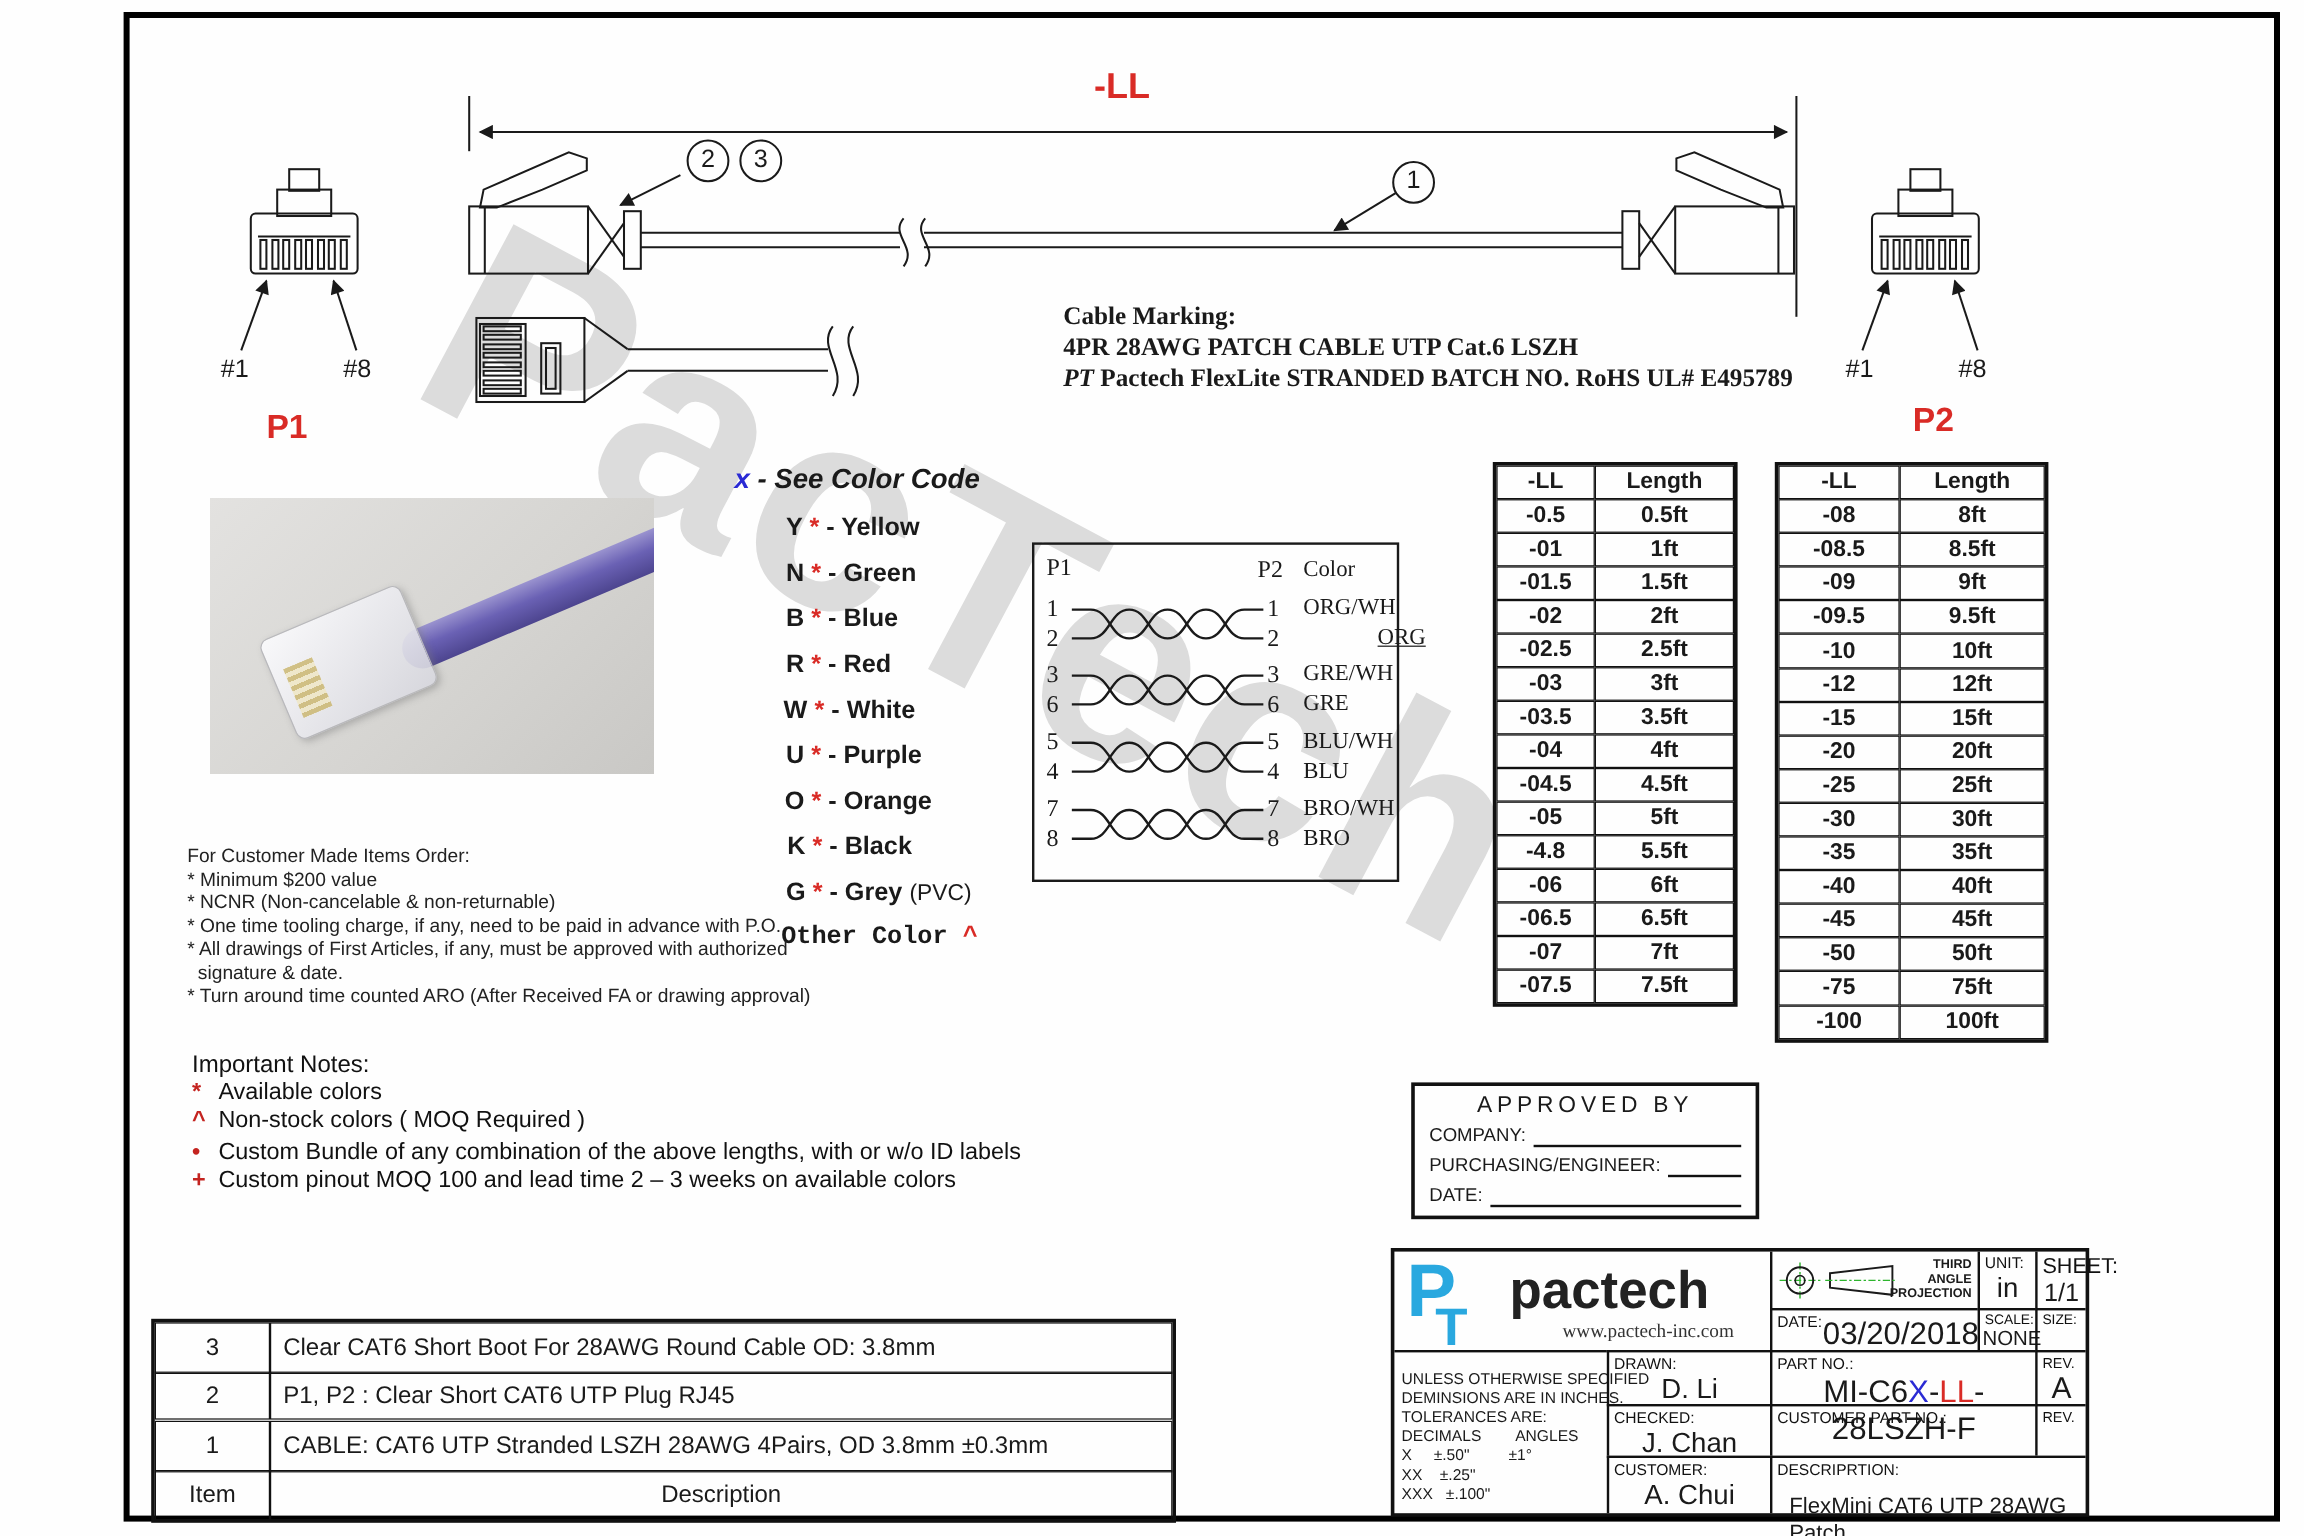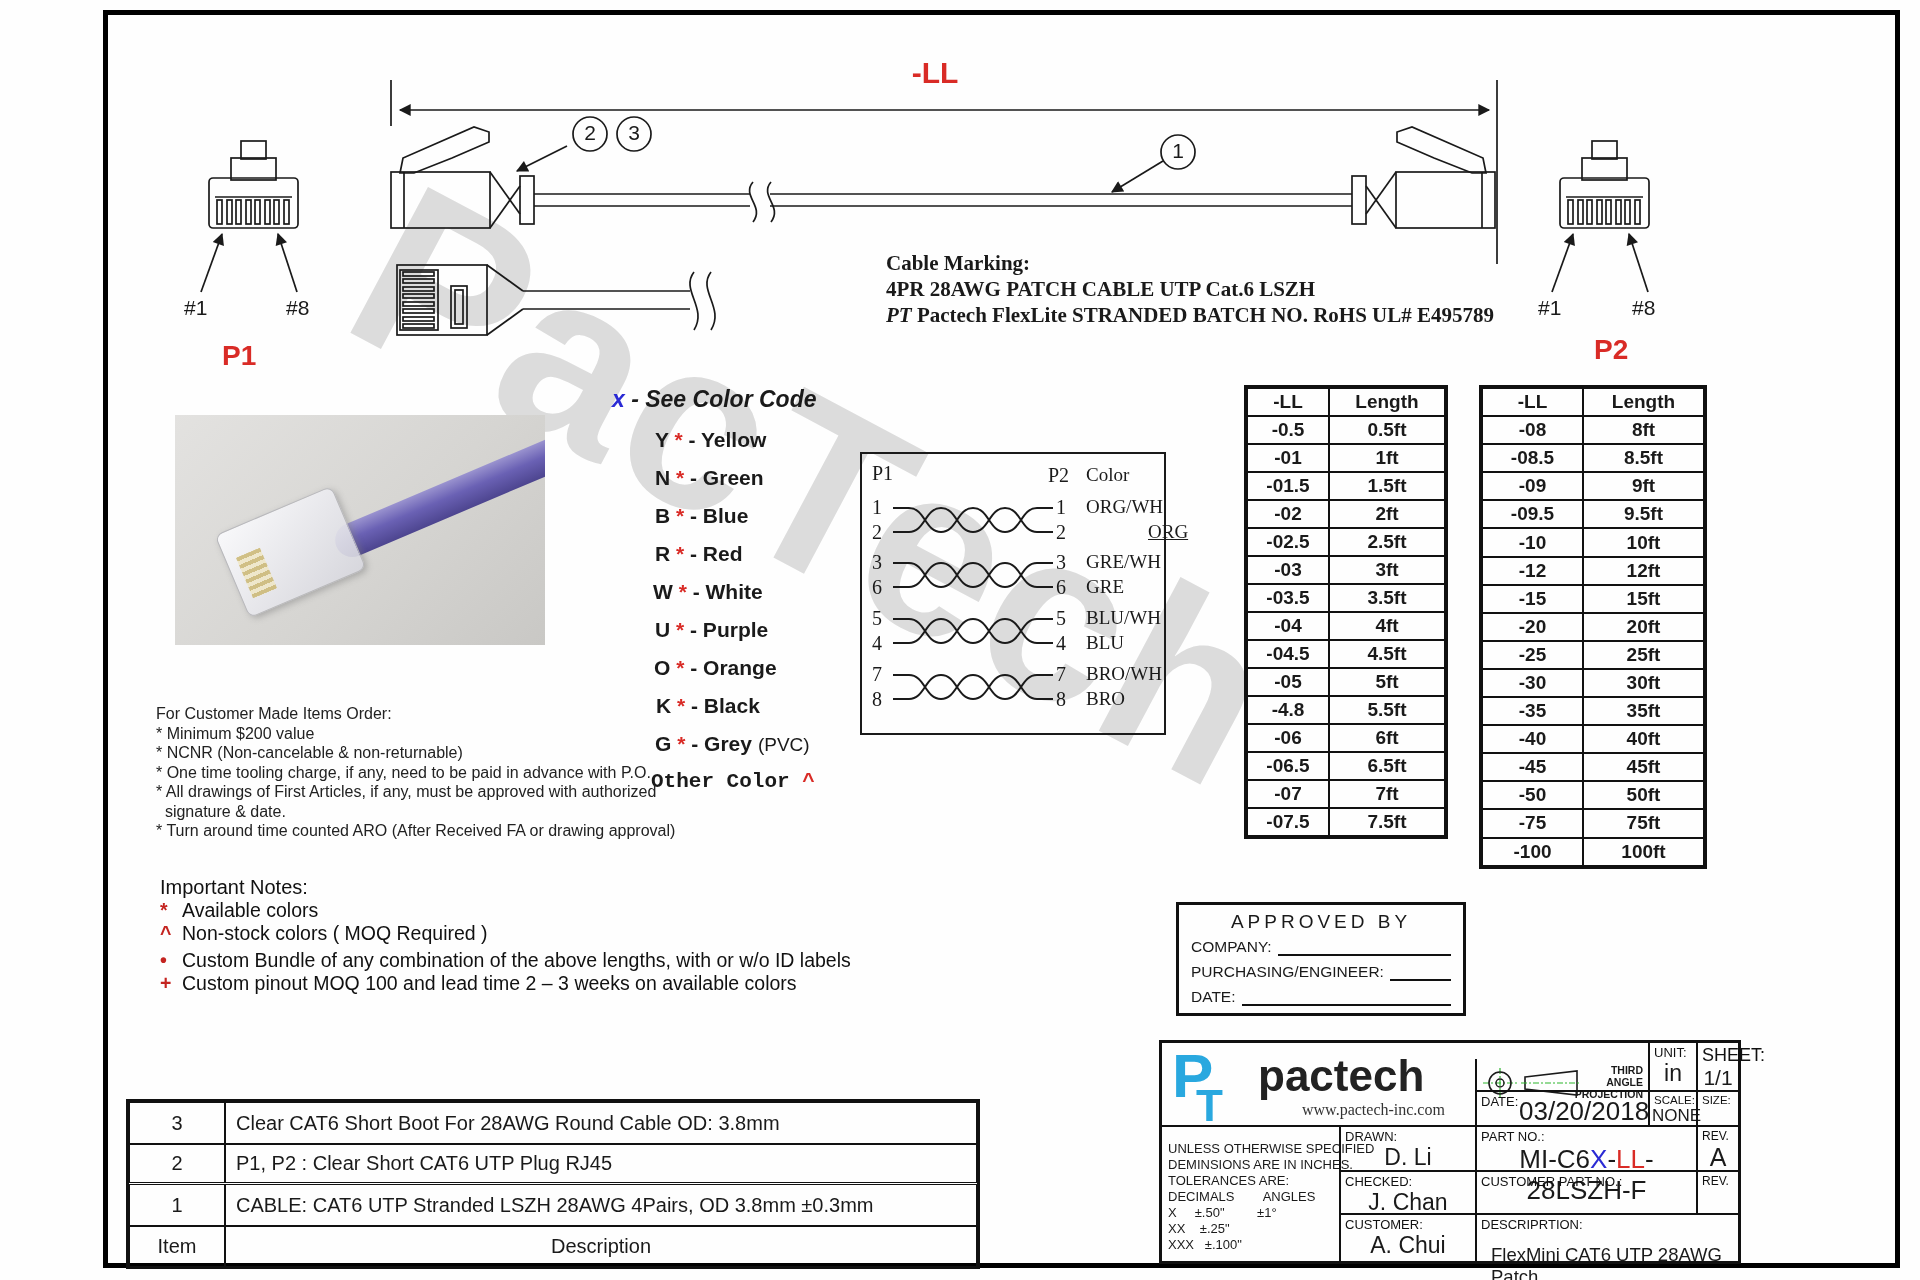--- a/index.html
+++ b/index.html
@@ -385,21 +385,21 @@
 
     <div class="cell" style="left:0;top:0;width:313px;height:82px;">
       <svg width="86" height="80" style="position:absolute;left:8px;top:2px;">
         <text x="2" y="52" font-family="Liberation Sans, sans-serif" font-size="62" font-weight="bold" fill="#29a8df">P</text>
         <text x="26" y="76" font-family="Liberation Sans, sans-serif" font-size="44" font-weight="bold" fill="#29a8df">T</text>
       </svg>
       <span style="position:absolute;left:96px;top:8px;font:700 44px 'Liberation Sans',sans-serif;color:#222;">pactech</span>
       <span class="serif" style="position:absolute;left:140px;top:58px;font-size:16px;color:#333;">www.pactech-inc.com</span>
     </div>
 
-    <div class="cell bl" style="left:313px;top:16px;width:173px;height:47px;">
+    <div class="cell bl" style="left:313px;top:0;width:173px;height:47px;">
       <svg width="100" height="32" style="position:absolute;left:4px;top:8px;">
         <line x1="2" y1="16" x2="36" y2="16" stroke="#2db52d" stroke-width="1.2" stroke-dasharray="6 2 2 2"></line>
         <line x1="19" y1="1" x2="19" y2="31" stroke="#2db52d" stroke-width="1.2" stroke-dasharray="6 2 2 2"></line>
         <circle cx="19" cy="16" r="11" fill="none" stroke="#1a1a1a" stroke-width="1.6"></circle>
         <circle cx="19" cy="16" r="4" fill="none" stroke="#1a1a1a" stroke-width="1.4"></circle>
         <polygon points="44,10 96,4 96,28 44,22" fill="none" stroke="#1a1a1a" stroke-width="1.6"></polygon>
         <line x1="40" y1="16" x2="100" y2="16" stroke="#2db52d" stroke-width="1.2" stroke-dasharray="6 2 2 2"></line>
       </svg>
       <div style="position:absolute;right:5px;top:5px;text-align:right;font:700 10.5px 'Liberation Sans',sans-serif;line-height:12px;">
         <div>THIRD</div>

